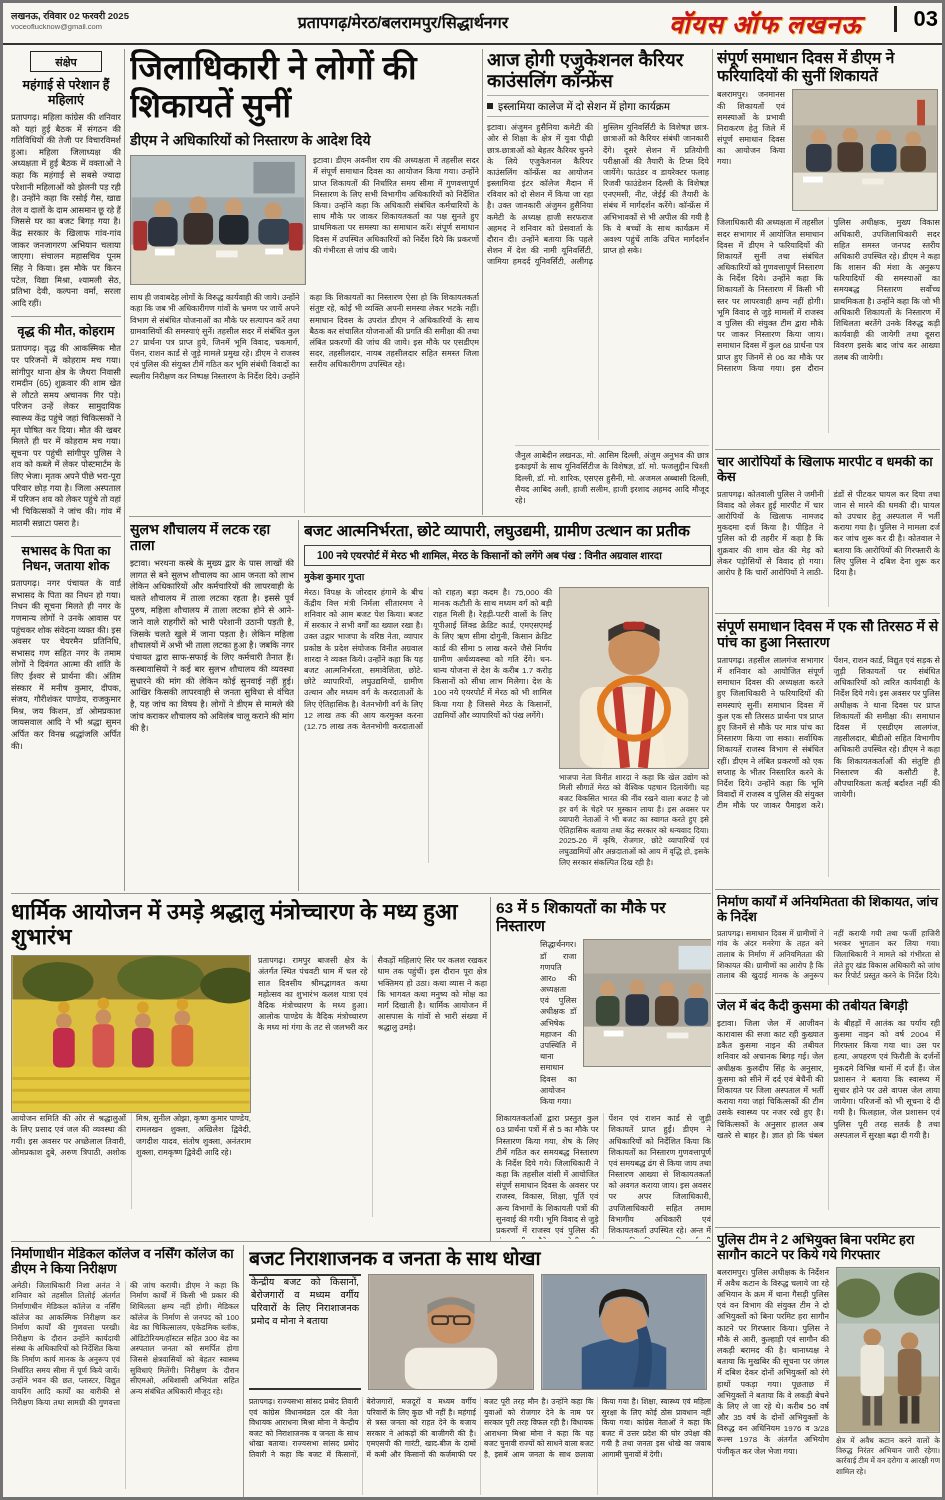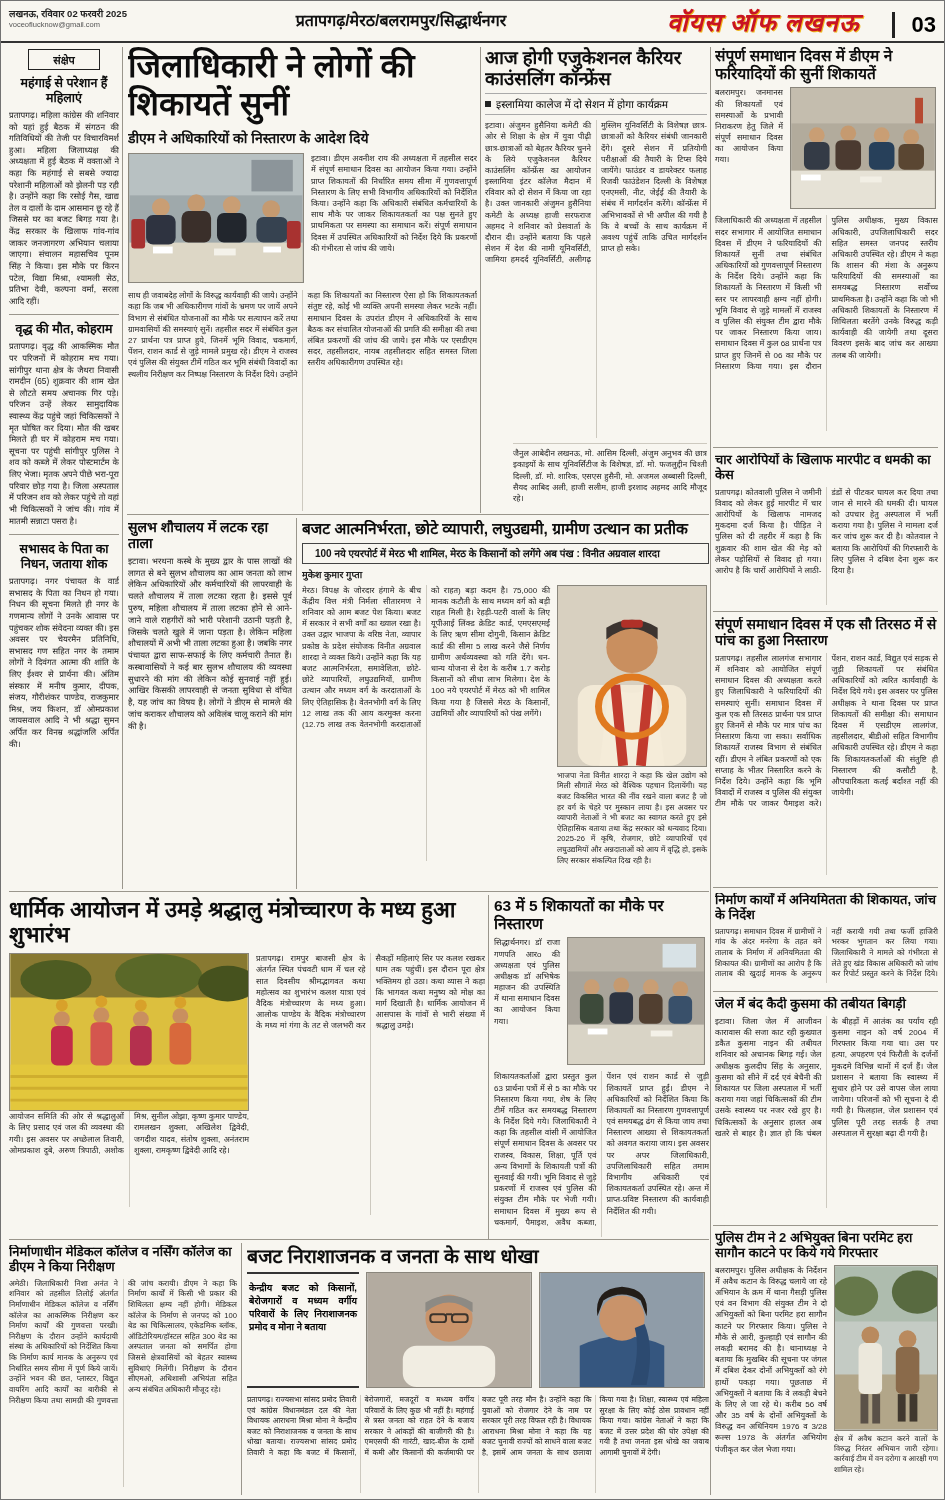--- a/index.html
+++ b/index.html
@@ -1,28 +1,28 @@
 <!DOCTYPE html>
 <html lang="hi"><head>
 <meta charset="utf-8">
 <style>
   * { margin:0; padding:0; box-sizing:border-box; }
   html,body { background:#e8e6e0; }
   body { font-family:"Liberation Sans","DejaVu Sans",sans-serif; }
   .page { position:relative; width:945px; height:1500px; background:#f8f6f0; margin:0 auto;
-          overflow:hidden; border:1px solid #737373; }
+          overflow:hidden; border:3px solid #737373; }
 
   
   .hdr { position:absolute; left:0; top:0; width:945px; height:40px; }
   .hdr-left { position:absolute; left:8px; top:6px; }
   .hdr-date { font-size:9.5px; font-weight:bold; color:#222; }
   .hdr-mail { font-size:7.5px; color:#555; }
   .hdr-regions { position:absolute; left:190px; top:8px; width:420px; text-align:center;
                  font-size:16px; font-weight:bold; color:#111; }
-  .hdr-right { position:absolute; right:10px; top:3px; display:flex; align-items:flex-end; gap:8px; }
+  .hdr-right { position:absolute; right:10px; top:3px; display:flex; align-items:flex-start; gap:8px; }
   .masthead { color:#c81423; font-size:25px; font-weight:900; font-style:italic;
               text-shadow:1px 1px 0 #f0b61c; letter-spacing:1px; }
   .pagenum { font-size:22px; font-weight:bold; color:#000000; border-left:3px solid #222; padding-left:17px;margin-left:24px; }
 
   
   .blk { position:absolute; overflow:hidden; }
   .hl { font-weight:bold; color:#0d0d0d; line-height:1.14; }
   .body { font-size:8px; line-height:1.4; text-align:justify; color:#1d1d1d; }
   .cols2 { column-count:2; column-gap:10px; column-rule:1px solid #cdc9bf; }
   .cols4 { column-count:4; column-gap:8px; column-rule:1px solid #cdc9bf; }
@@ -53,22 +53,22 @@
   .h16 { font-size:15.5px; margin-bottom:5px; }
   .h14 { font-size:14px; margin-bottom:4px; }
   .h13 { font-size:13px; margin-bottom:4px; }
 
   .subbox { border:1px solid #444; padding:3px 12px; font-size:10px; font-weight:bold;
             line-height:1.3; margin-bottom:4px; color:#111; }
   .byline { font-size:9.5px; font-weight:bold; margin-bottom:4px; color:#222; }
 
   .rel-hl { font-size:22px; margin-bottom:6px; }
   .b2-hl { font-size:19.5px; margin-bottom:5px; }
-  .b2-sub { width:112px; flex:none; font-size:9.5px; font-weight:bold; line-height:1.35;
-            border-top:2px solid #333; border-bottom:2px solid #333; padding:8px 2px; text-align:justify; }
+  .b2-sub { width:112px; flex:none; font-size:9.5px; font-weight:normal; line-height:1.35;
+            border-top:2px solid #333; border-bottom:2px solid #333; padding:0 2px; text-align:justify; }
 </style>
 </head>
 <body>
 
 <div class="page">
 
   <div class="hdr">
     <div class="hdr-left">
       <div class="hdr-date">लखनऊ, रविवार 02 फरवरी 2025</div>
       <div class="hdr-mail">voceoflucknow@gmail.com</div>
@@ -237,21 +237,21 @@
         <div class="body cols2" style="height:96px;">आयोजन समिति की ओर से श्रद्धालुओं के लिए प्रसाद एवं जल की व्यवस्था की गयी। इस अवसर पर अच्छेलाल तिवारी, ओमप्रकाश दुबे, अरुण त्रिपाठी, अशोक मिश्र, सुनील ओझा, कृष्ण कुमार पाण्डेय, रामलखन शुक्ला, अखिलेश द्विवेदी, जगदीश यादव, संतोष शुक्ला, अनंतराम शुक्ला, रामकृष्ण द्विवेदी आदि रहे।</div>
       </div>
       <div class="body cols2" style="flex:1;height:262px;">प्रतापगढ़। रामपुर बाजसी क्षेत्र के अंतर्गत स्थित पंचवटी धाम में चल रहे सात दिवसीय श्रीमद्भागवत कथा महोत्सव का शुभारंभ कलश यात्रा एवं वैदिक मंत्रोच्चारण के मध्य हुआ। आलोक पाण्डेय के वैदिक मंत्रोच्चारण के मध्य मां गंगा के तट से जलभरी कर सैकड़ों महिलाएं सिर पर कलश रखकर धाम तक पहुंचीं। इस दौरान पूरा क्षेत्र भक्तिमय हो उठा। कथा व्यास ने कहा कि भागवत कथा मनुष्य को मोक्ष का मार्ग दिखाती है। धार्मिक आयोजन में आसपास के गांवों से भारी संख्या में श्रद्धालु उमड़े।</div>
     </div>
   </div>
   <div class="vline" style="left:487px;top:894px;height:344px;"></div>
 
   <div class="blk" style="left:493px;top:896px;width:215px;height:340px;">
     <h3 class="hl h16">63 में 5 शिकायतों का मौके पर निस्तारण</h3>
     <div class="flexrow">
-      <div class="body" style="width:66px;">सिद्धार्थनगर। डाॅ राजा गणपति आरo की अध्यक्षता एवं पुलिस अधीक्षक डाॅ अभिषेक महाजन की उपस्थिति में थाना समाधान दिवस का आयोजन किया गया।</div>
+      <div class="body" style="width:66px;margin-left:44px;">सिद्धार्थनगर। डाॅ राजा गणपति आरo की अध्यक्षता एवं पुलिस अधीक्षक डाॅ अभिषेक महाजन की उपस्थिति में थाना समाधान दिवस का आयोजन किया गया।</div>
       <span class="photo" style="width:138px;height:128px;">
         <svg viewBox="0 0 138 128">
           <rect width="138" height="128" fill="#a9a49a"></rect>
           <rect width="138" height="34" fill="#bcb6aa"></rect>
           <rect x="96" y="6" width="34" height="24" fill="#d8e2e6"></rect>
           <rect y="88" width="138" height="40" fill="#d9d4c6"></rect>
           <circle cx="24" cy="50" r="8" fill="#c99e74"></circle>
             <rect x="12" y="57" width="24" height="30" rx="6" fill="#3d4a3a"></rect>
           <circle cx="54" cy="48" r="8" fill="#c59a70"></circle>
             <rect x="42" y="55" width="24" height="32" rx="6" fill="#2d3442"></rect>

